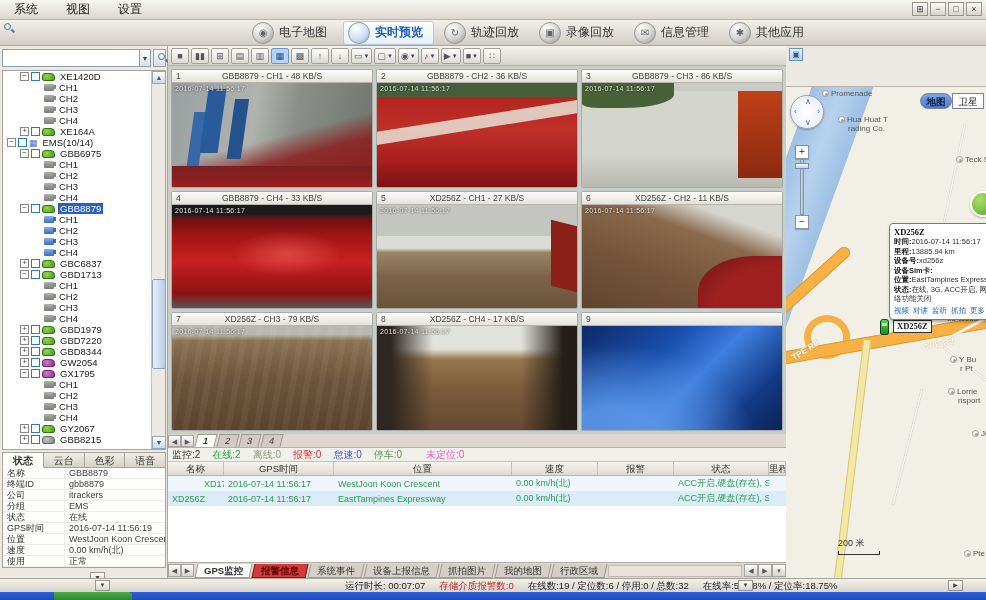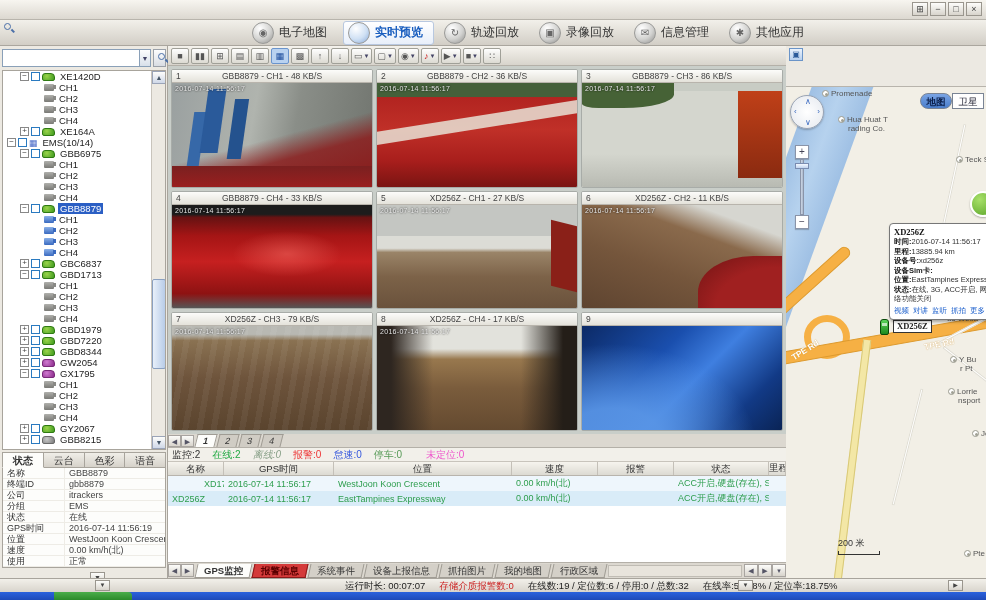--- a/index.html
+++ b/index.html
@@ -169,20 +169,25 @@
   .sb-btn { position:absolute; width:15px; height:11px; top:1px; background:linear-gradient(#fdfdfb,#d8d4cc); border:1px solid #9a968e; font-size:6px; text-align:center; line-height:9px; color:#444; }
   #sb-text { position:absolute; left:345px; top:1px; display:flex; gap:14px; white-space:nowrap; }
 
   #taskbar { left:0; top:592px; width:986px; height:8px; background:linear-gradient(#2a62dd,#1e4ab8); }
   #task-start { position:absolute; left:54px; top:0; width:78px; height:8px; background:linear-gradient(#4aae4a,#2a8a2a); border-radius:0 4px 0 0; }
 </style>
 </head>
 <body>
 
 <div id="menubar" class="abs">
+  <div id="menu-items" style="display: flex;">
+      <div class="menu-item">系统</div>
+      <div class="menu-item">视图</div>
+      <div class="menu-item">设置</div>
+    </div>
   <div id="win-controls">
       <div class="win-btn">⊞</div>
       <div class="win-btn">−</div>
       <div class="win-btn">□</div>
       <div class="win-btn">×</div>
     </div>
 </div>
 
 <div id="toolbar" class="abs">
     <div class="tb-btn">
@@ -639,35 +644,35 @@
     <div id="pg-tab-list" style="display:flex">
         <div class="pg-tab active">1</div>
         <div class="pg-tab">2</div>
         <div class="pg-tab">3</div>
         <div class="pg-tab">4</div>
       </div>
   </div>
   <div id="monitor-bar">
       <span style="color: rgb(51, 51, 51);">监控:2</span>
       <span style="color: rgb(34, 170, 68);">在线:2</span>
-      <span style="color: rgb(136, 160, 136); font-style: italic;">离线:0</span>
+      <span style="color: rgb(136, 160, 136);">离线:0</span>
       <span style="color: rgb(238, 51, 51);">报警:0</span>
       <span style="color: rgb(51, 85, 221);">怠速:0</span>
       <span style="color: rgb(85, 153, 85);">停车:0</span>
       <span style="color: rgb(238, 85, 204); margin-left: 12px;">未定位:0</span>
     </div>
   <div id="gps-table">
     <div id="gps-head">
         <div class="th" style="width: 56px;">名称</div>
         <div class="th" style="width: 110px;">GPS时间</div>
         <div class="th" style="width: 178px;">位置</div>
         <div class="th" style="width: 86px;">速度</div>
         <div class="th" style="width: 76px;">报警</div>
         <div class="th" style="width: 95px;">状态</div>
-        <div class="th" style="width: 17px; font-family: Liberation Serif, serif;">里程</div>
+        <div class="th" style="width: 17px;">里程</div>
       </div>
     <div id="gps-rows">
         <div class="gr" style="background: rgb(238, 246, 252);">
           <div class="td" style="width: 56px; color: rgb(46, 158, 78); padding-left: 36px;">XD1735B</div>
           <div class="td" style="width: 110px; color: rgb(46, 158, 78);">2016-07-14 11:56:17</div>
           <div class="td" style="width: 178px; color: rgb(46, 158, 78);">WestJoon Koon Crescent</div>
           <div class="td" style="width: 86px; color: rgb(46, 158, 78);">0.00 km/h(北)</div>
           <div class="td" style="width: 76px; color: rgb(46, 158, 78);"></div>
           <div class="td" style="width: 95px; color: rgb(46, 158, 78);">ACC开启,硬盘(存在), SD 1</div>
         </div>

